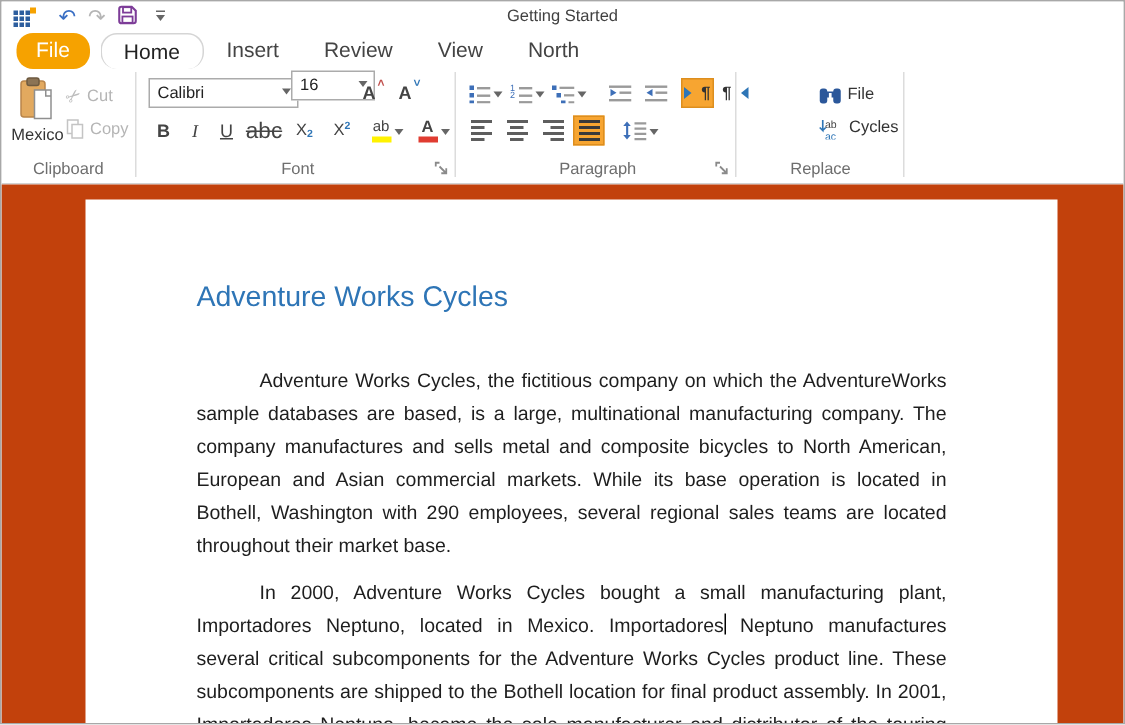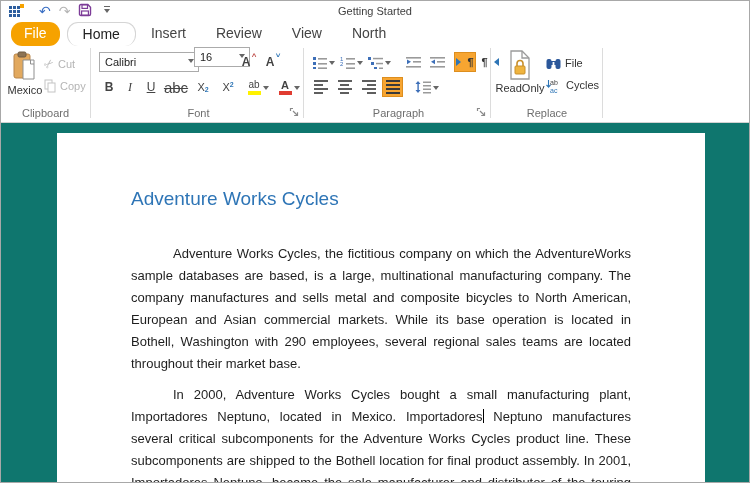--- a/index.html
+++ b/index.html
@@ -48,21 +48,21 @@
   .g-strike{font-size:15px;text-decoration:line-through;}
   .subsup{font-size:11px;color:#444;display:flex;align-items:flex-end;}
   .subsup .mk{font-size:7px;color:#2E75B6;font-weight:bold;}
   .subsup.sup .mk{align-self:flex-start;}
   .colorbtn{display:flex;flex-direction:column;align-items:center;line-height:10px;}
   .colorbtn .bar{width:13px;height:4px;margin-top:1px;}
   .afbtn{position:relative;font-size:12px;color:#444;font-weight:bold;}
   .afbtn .mark{position:absolute;top:-4px;right:-6px;font-size:8px;font-weight:bold;}
   .lines i{display:block;height:2px;background:#5E5E5E;margin:2px 0;}
   
-  .docarea{position:absolute;left:0;right:0;top:122px;bottom:0;background:#0f766e;overflow:hidden;}
+  .docarea{position:absolute;left:0;right:0;top:122px;bottom:0;background:#c2410c;overflow:hidden;}
   .page{position:absolute;left:56px;top:10px;width:648px;height:420px;background:#fff;}
   .doc-content{padding:55px 74px 0 74px;}
   .doc-title{font-size:19px;font-weight:normal;color:#2E75B6;margin:0 0 33px 0;}
   .doc-p{font-size:13px;line-height:22px;color:#1E1E1E;text-align:justify;text-indent:42px;margin:0 0 9px 0;}
   .caret{display:inline-block;width:1px;height:14px;background:#000;vertical-align:-2px;}
 </style>
 </head>
 <body>
 
 <div class="window">
@@ -309,29 +309,20 @@
       </div>
 
       <svg style="position:absolute;right:4px;bottom:5px" width="10" height="10" viewBox="0 0 10 10">
         <path d="M1.5 4 V1.5 H4" fill="none" stroke="#8A8A8A" stroke-width="1.2"></path>
         <path d="M4 4 L8.5 8.5 M8.5 5.2 V8.5 H5.2" fill="none" stroke="#8A8A8A" stroke-width="1.2"></path>
       </svg>
       <div class="glabel">Paragraph</div>
     </div>
 
     <div class="rgroup" style="left:491px;width:110px">
-      <div class="bigbtn" style="left:4px;width:48px">
-        <svg width="24" height="30" viewBox="0 0 24 30">
-          <path d="M3 1 H14 L21 8 V29 H3 Z" fill="#fff" stroke="#9A9A9A" stroke-width="1.3"></path>
-          <path d="M14 1 V8 H21" fill="none" stroke="#9A9A9A" stroke-width="1.3"></path>
-          <path d="M9 16 v-2.5 a3 3 0 0 1 6 0 V16" fill="none" stroke="#C98F2B" stroke-width="1.6"></path>
-          <rect x="7" y="16" width="10" height="8" rx="1" fill="#EFB43F" stroke="#C98F2B"></rect>
-        </svg>
-        <span>ReadOnly</span>
-      </div>
       <div class="sbtn" style="left:54px;top:7px">
         <svg width="15" height="13" viewBox="0 0 15 13">
           <rect x="0.5" y="2" width="5" height="10" rx="2" fill="#2B579A"></rect>
           <rect x="9.5" y="2" width="5" height="10" rx="2" fill="#2B579A"></rect>
           <rect x="5" y="4" width="5" height="4" fill="#2B579A"></rect>
           <rect x="6.6" y="5" width="1.8" height="5" fill="#fff"></rect>
         </svg>
         <span>File</span>
       </div>
       <div class="sbtn" style="left:54px;top:29px">

